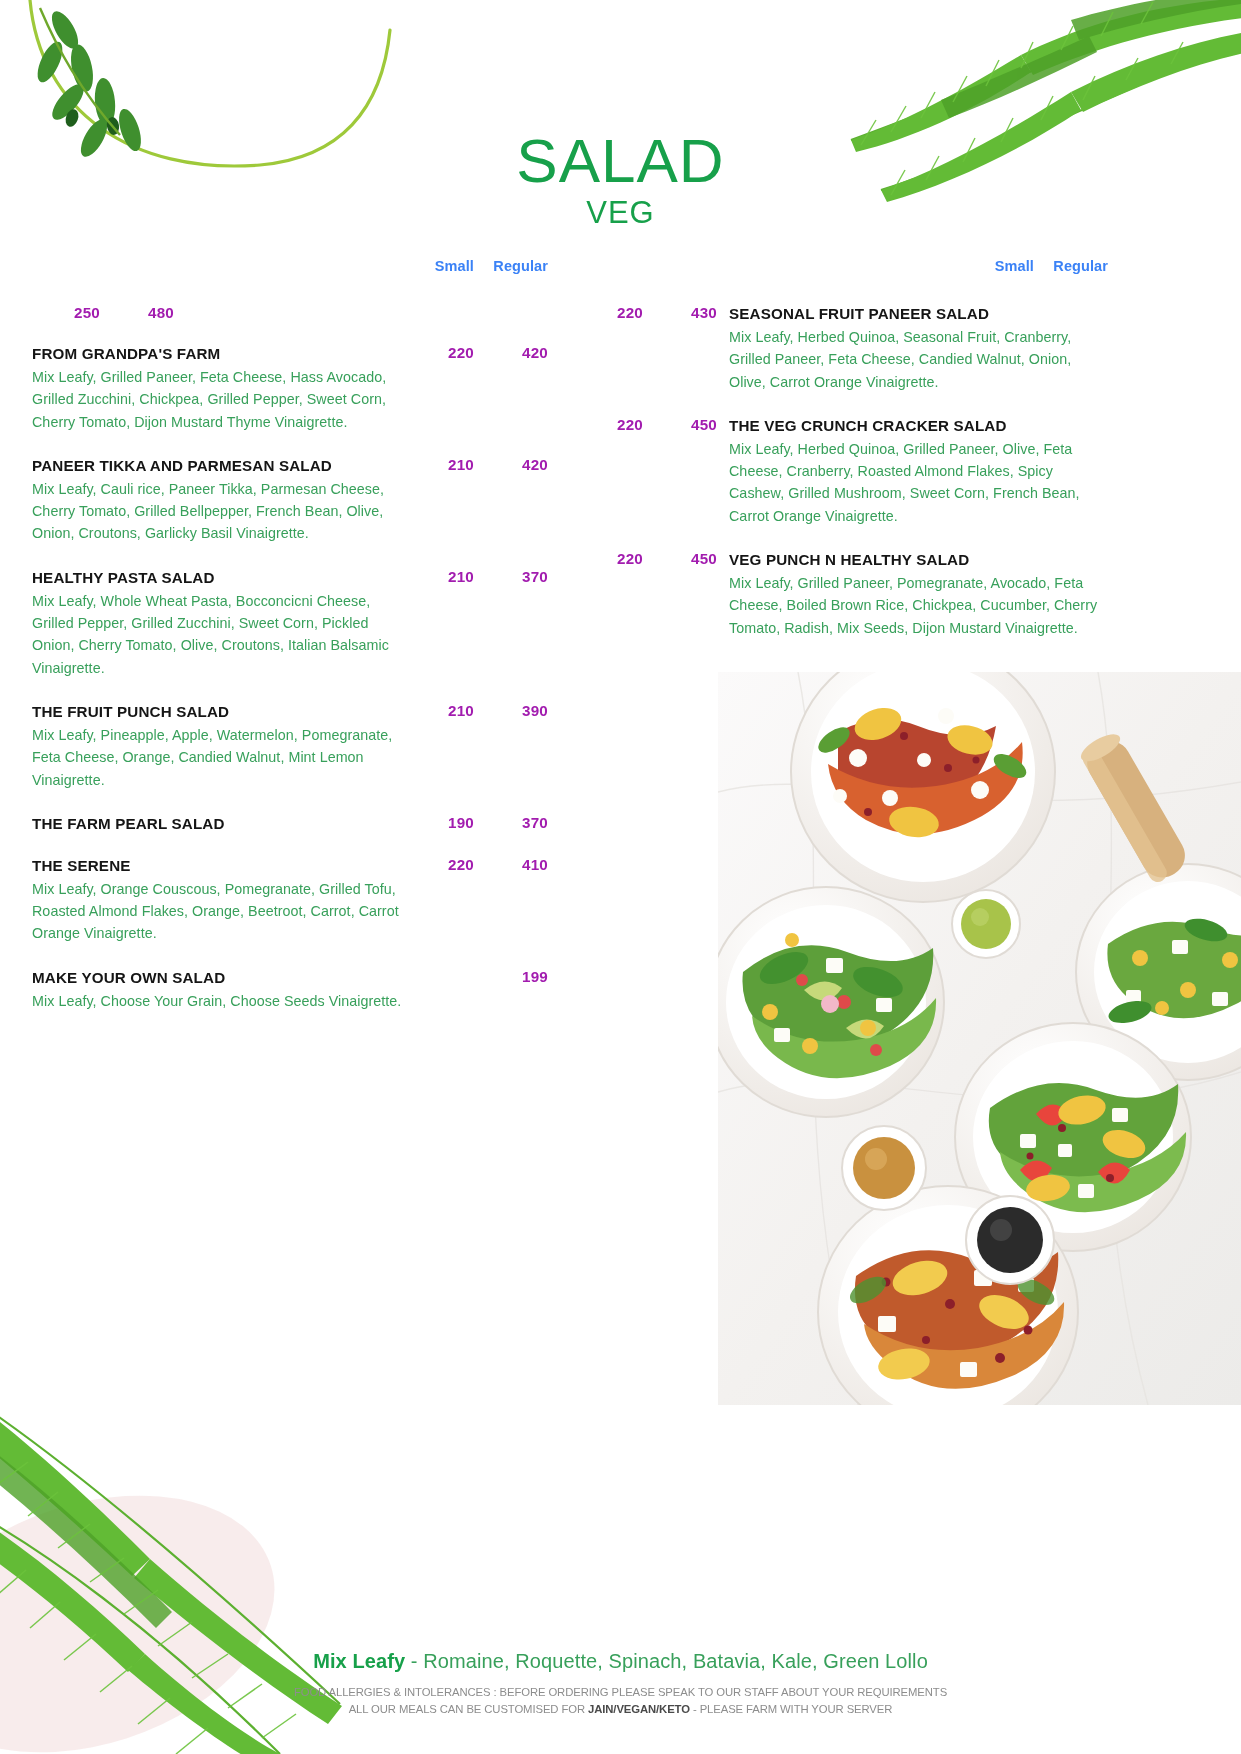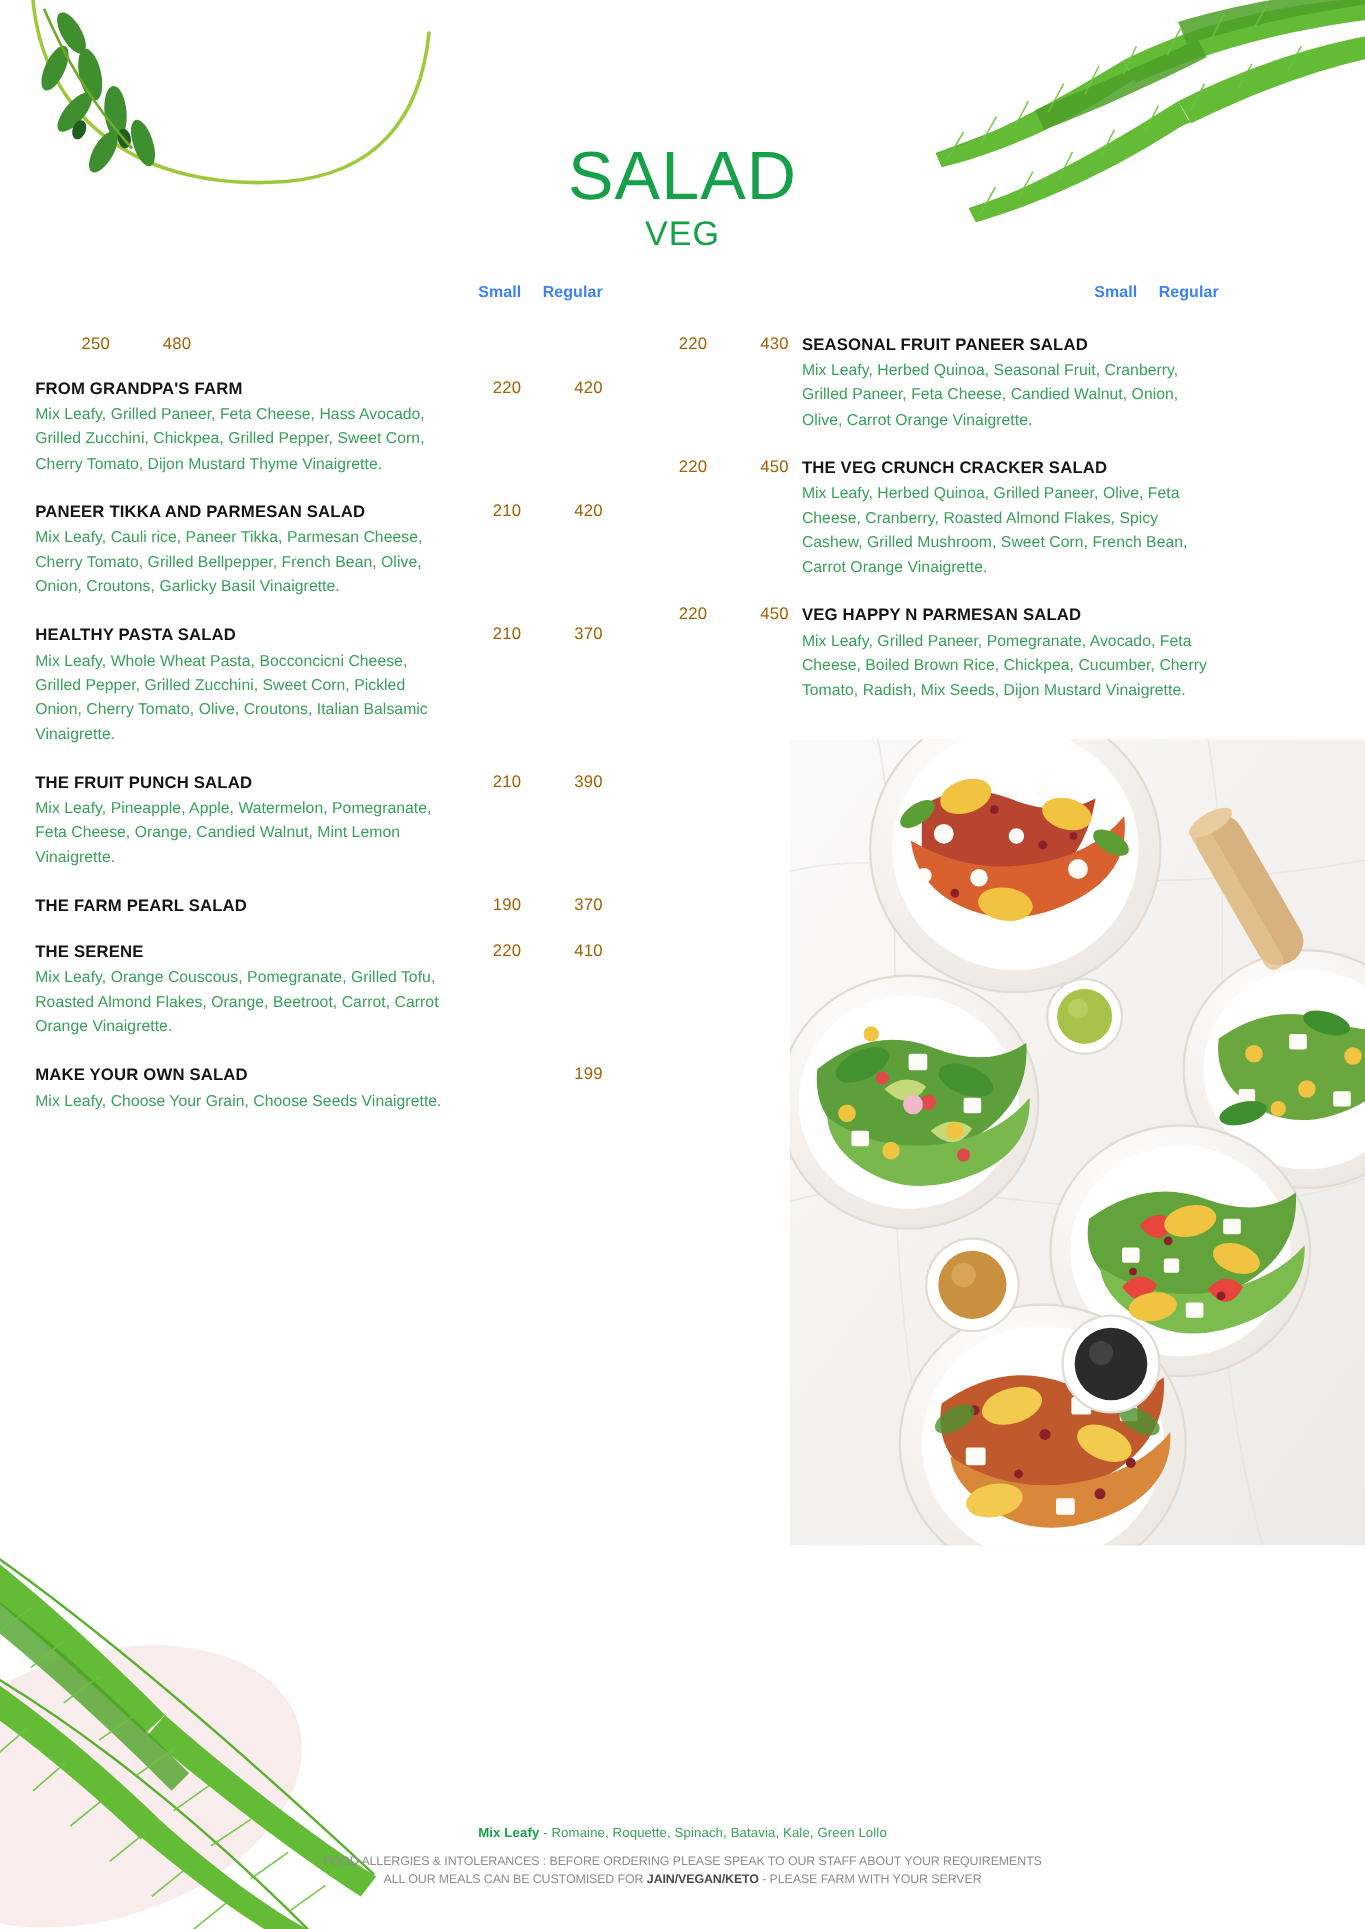--- a/index.html
+++ b/index.html
@@ -86,22 +86,22 @@
   .item-desc {
     font-size: 14.3px;
     color: #38A05B;
     line-height: 1.56;
     margin-top: 3px;
     letter-spacing: 0.05px;
   }
 
   .price {
     font-size: 15.2px;
-    font-weight: 400;
-    color: #a16207;
+    font-weight: 700;
+    color: #a21caf;
     letter-spacing: 0.2px;
     flex: 0 0 auto;
   }
   .p-small   { width: 68px; text-align: right; }
   .p-regular { width: 74px; text-align: right; }
 
   
   .column-right .menu-item { flex-direction: row; }
   .column-right .item-body { order: 3; padding-left: 12px; }
   .column-right .p-small   { order: 1; }
@@ -119,21 +119,21 @@
 
   
   .footer {
     position: absolute;
     bottom: 36px;
     left: 0;
     width: 100%;
     text-align: center;
   }
   #mix-leafy-line {
-    font-size: 12px;
+    font-size: 20px;
     color: #38A05B;
     letter-spacing: 0.1px;
   }
   #mix-leafy-label {
     font-weight: 700;
     color: #17A04A;
   }
   .disclaimer {
     margin-top: 11px;
     font-size: 11.3px;
@@ -342,21 +342,21 @@
         <div class="item-body">
           <div class="item-name">THE VEG CRUNCH CRACKER SALAD</div>
           <div class="item-desc">Mix Leafy, Herbed Quinoa, Grilled Paneer, Olive, Feta Cheese, Cranberry, Roasted Almond Flakes, Spicy Cashew, Grilled Mushroom, Sweet Corn, French Bean, Carrot Orange Vinaigrette.</div>
         </div>
         <div class="price p-small">220</div>
         <div class="price p-regular">450</div>
       </div>
 
       <div class="menu-item">
         <div class="item-body">
-          <div class="item-name">VEG HAPPY N PARMESAN SALAD</div>
+          <div class="item-name">VEG PUNCH N HEALTHY SALAD</div>
           <div class="item-desc">Mix Leafy, Grilled Paneer, Pomegranate, Avocado, Feta Cheese, Boiled Brown Rice, Chickpea, Cucumber, Cherry Tomato, Radish, Mix Seeds, Dijon Mustard Vinaigrette.</div>
         </div>
         <div class="price p-small">220</div>
         <div class="price p-regular">450</div>
       </div>
 
     </div>
   </div>
 
 </div>

